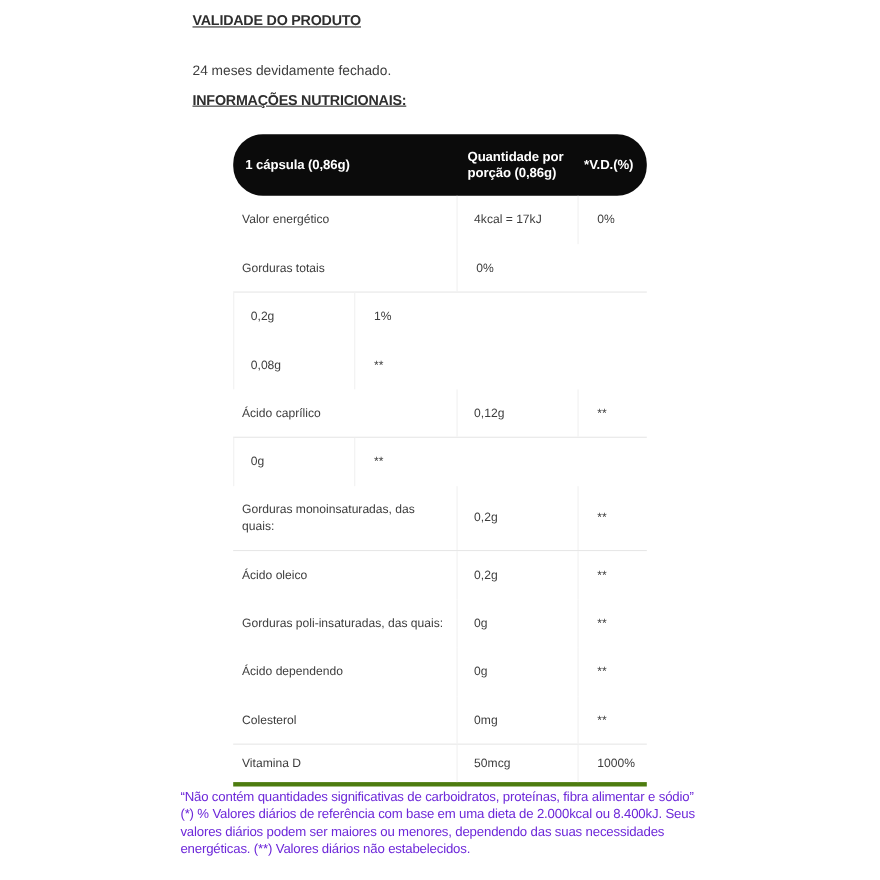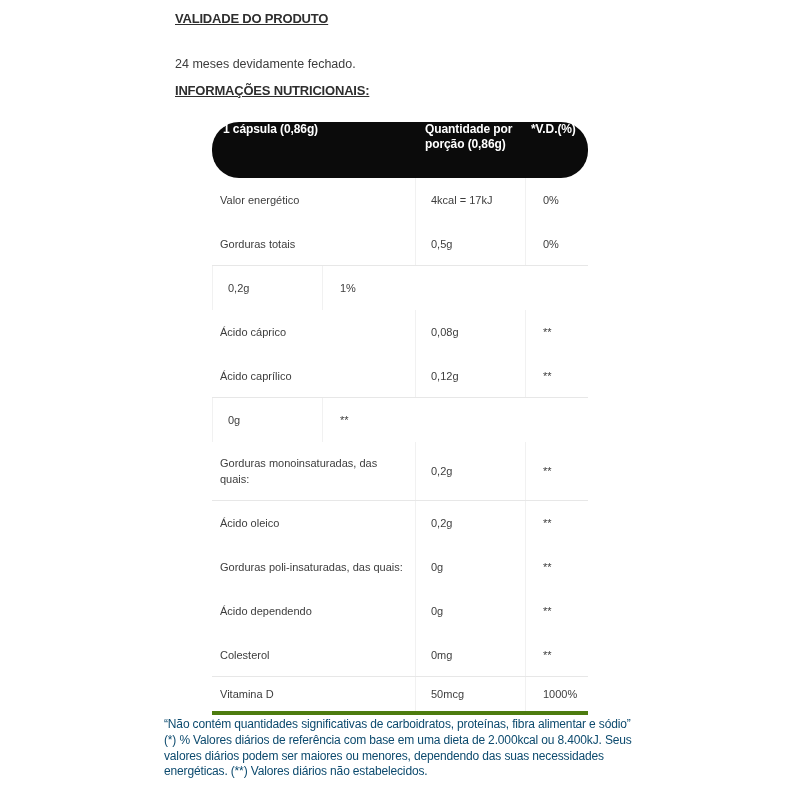--- a/index.html
+++ b/index.html
@@ -35,21 +35,21 @@
 
   
   .ntable {
     position: absolute;
     left: 212px;
     top: 122px;
     width: 376px;
   }
   .thead {
     display: flex;
-    align-items: flex-start;
+    align-items: center;
     height: 56px;
     background: #0b0b0b;
     color: #ffffff;
     font-weight: bold;
     font-size: 12px;
     letter-spacing: -0.1px;
     border-radius: 27px;
   }
   .th { display: flex; align-items: center; white-space: pre; line-height: 15px; }
   .th1 { width: 200px; padding-left: 11px; }
@@ -77,21 +77,21 @@
   .c3 { flex: 1; padding-left: 17px; border-left: 1px solid #f1f1f1; }
 
   
   .footer {
     position: absolute;
     left: 164px;
     top: 717px;
     font-size: 12px;
     letter-spacing: -0.15px;
     line-height: 15.8px;
-    color: #0c4a6e;
+    color: #6d28d9;
   }
   .footer div { white-space: pre; }
 </style>
 </head>
 <body>
 
 <div class="page">
 
   <div class="section-title validade-title">VALIDADE DO PRODUTO</div>
   <div class="validade-text">24 meses devidamente fechado.</div>
@@ -108,29 +108,27 @@
     </div>
 
     <div class="tbody">
       <div class="row">
         <div class="cell c1">Valor energético</div>
         <div class="cell c2">4kcal = 17kJ</div>
         <div class="cell c3">0%</div>
       </div>
       <div class="row sep">
         <div class="cell c1">Gorduras totais</div>
-        <div class="cell c2">0,5g</div>
         <div class="cell c3">0%</div>
       </div>
       <div class="row">
         <div class="cell c2">0,2g</div>
         <div class="cell c3">1%</div>
       </div>
       <div class="row">
-        <div class="cell c1">Ácido cáprico</div>
         <div class="cell c2">0,08g</div>
         <div class="cell c3">**</div>
       </div>
       <div class="row sep">
         <div class="cell c1">Ácido caprílico</div>
         <div class="cell c2">0,12g</div>
         <div class="cell c3">**</div>
       </div>
       <div class="row">
         <div class="cell c2">0g</div>

